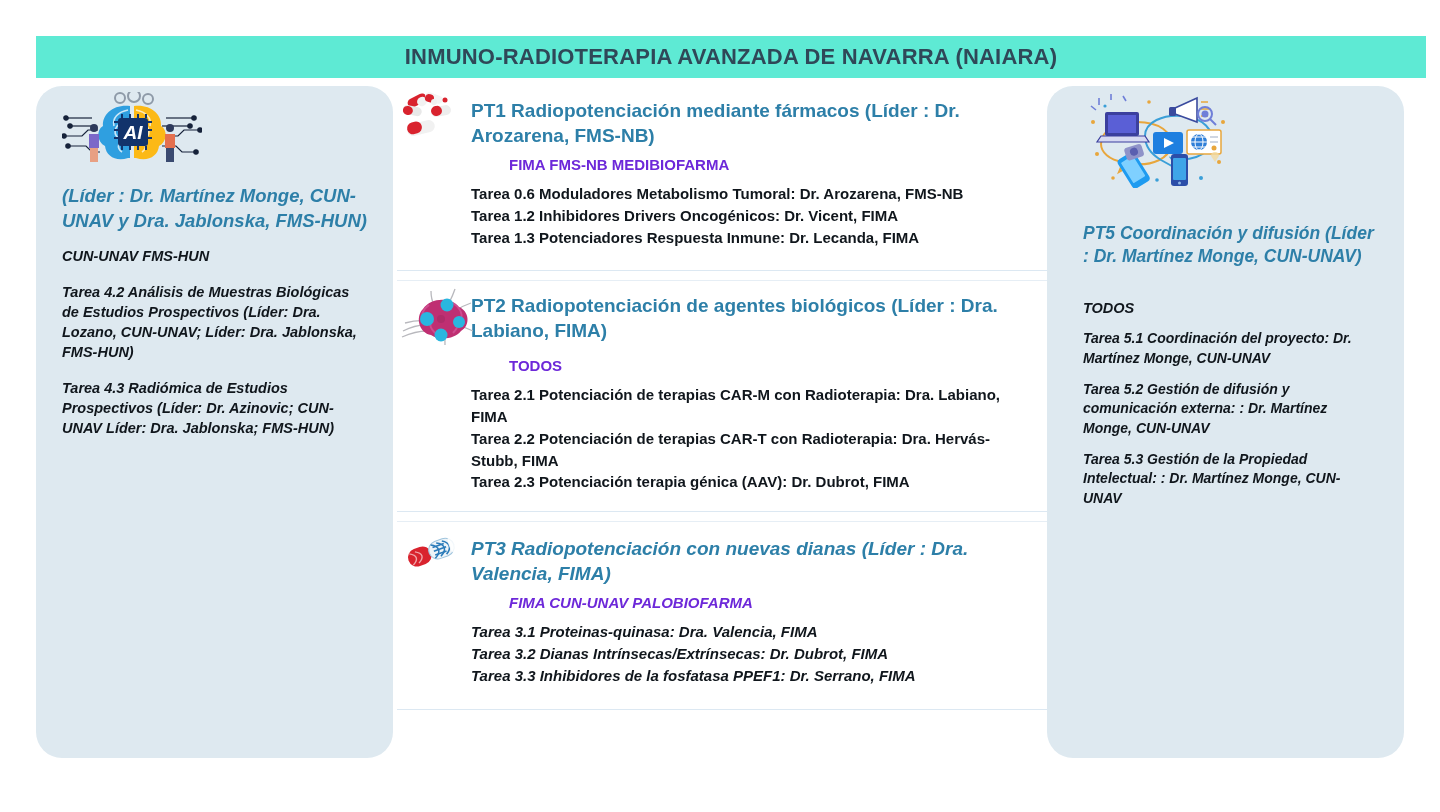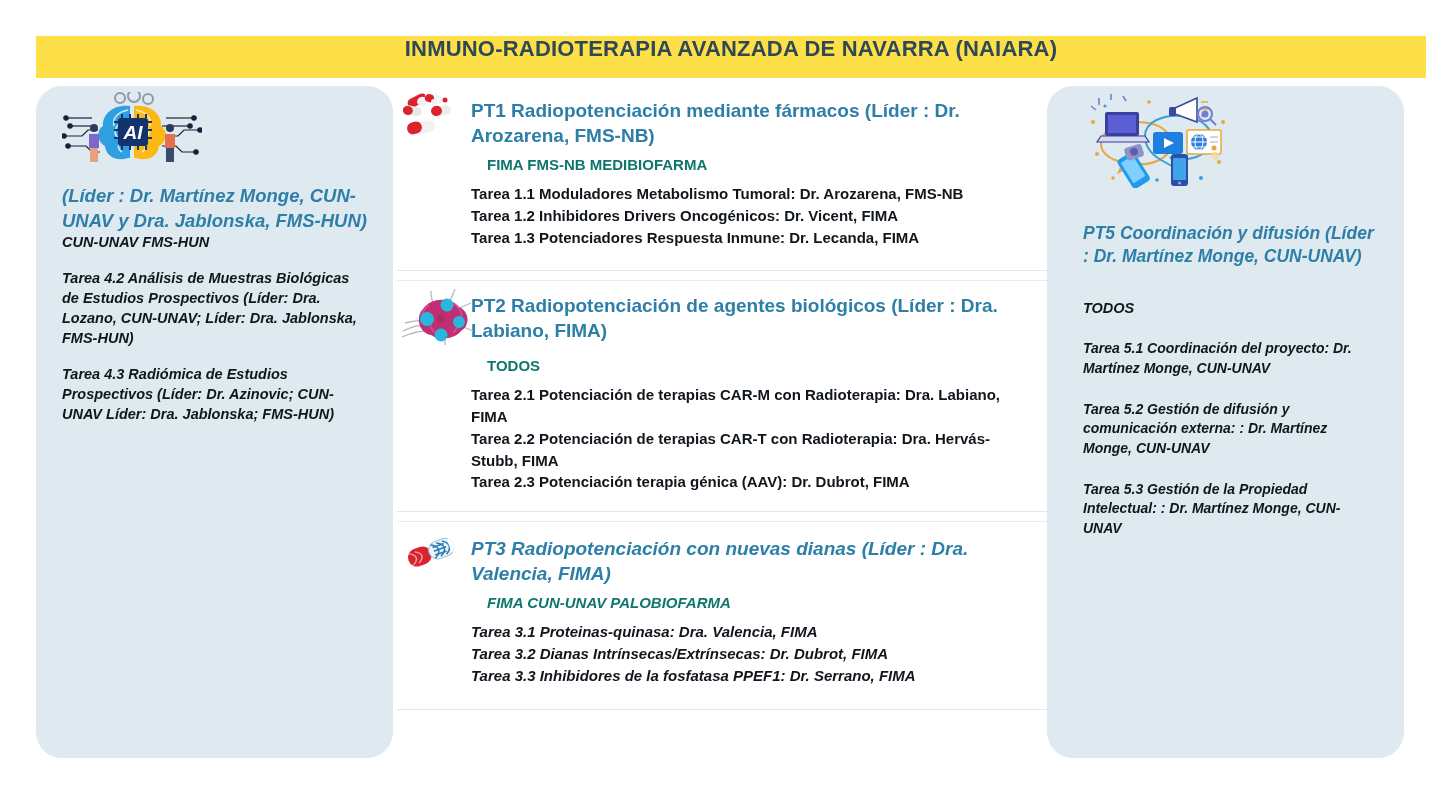--- a/index.html
+++ b/index.html
@@ -15,23 +15,23 @@
     position: relative;
   }
 
   
   #title-bar {
     position: absolute;
     left: 36px;
     top: 36px;
     width: 1390px;
     height: 42px;
-    background: #fde047;
+    background: #5eead4;
     display: flex;
-    align-items: flex-start;
+    align-items: center;
     justify-content: center;
   }
   #title-bar .title-text {
     font-size: 22px;
     font-weight: bold;
     color: #2f4858;
     letter-spacing: 0.2px;
     text-align: center;
   }
 
@@ -71,34 +71,35 @@
     line-height: 1.33;
     margin-top: 14px;
   }
   .panel-heading.sub {
     margin-top: 12px;
   }
   .panel-orgs {
     color: #10161c;
     font-weight: bold;
     font-size: 14.5px;
+    margin-top: 14px;
     line-height: 1.3;
   }
   .panel-task {
     color: #10161c;
     font-weight: bold;
     font-size: 14.5px;
     line-height: 1.38;
     margin-top: 16px;
   }
   #panel-pt5 .panel-heading { font-size: 17.5px; }
   #panel-pt5 .panel-illustration { height: 96px; }
   #panel-pt5 .heading-wrap { margin-top: 34px; }
   #panel-pt5 .panel-orgs { margin-top: 30px; }
-  #panel-pt5 .panel-task { margin-top: 22px; font-size: 14px; }
+  #panel-pt5 .panel-task { margin-top: 12px; font-size: 14px; }
 
   
   #middle-column {
     position: absolute;
     left: 357px;
     top: 0;
     width: 714px;
     height: 700px;
     background: #ffffff;
     padding-left: 0;
@@ -128,24 +129,24 @@
   }
   .pt-title {
     color: #2d7fa8;
     font-weight: bold;
     font-size: 19px;
     line-height: 1.32;
     padding-top: 6px;
     max-width: 545px;
   }
   .pt-orgs {
-    color: #0f766e;
+    color: #6d28d9;
     font-weight: bold;
     font-size: 15px;
-    margin-left: 86px;
+    margin-left: 108px;
     margin-top: 8px;
   }
   .pt-tasks {
     margin-left: 70px;
     margin-top: 10px;
   }
   .pt-task-line {
     color: #10161c;
     font-weight: bold;
     font-size: 15px;
@@ -249,21 +250,21 @@
               <rect x="6" y="30" width="15" height="12" rx="6" fill="#d9232e" transform="rotate(-14 13 36)"></rect>
               <circle cx="33" cy="10" r="3" fill="#f0f0f0"></circle>
               <circle cx="44" cy="8" r="2.5" fill="#d9232e"></circle>
             </g>
           </svg>
         </div>
         <div class="pt-title">PT1 Radiopotenciación mediante fármacos  (Líder : Dr. Arozarena, FMS-NB)</div>
       </div>
       <div class="pt-orgs">FIMA FMS-NB MEDIBIOFARMA</div>
       <div class="pt-tasks">
-        <div class="pt-task-line">Tarea 1.1 Moduladores Metabolismo Tumoral: Dr. Arozarena, FMS-NB</div>
+        <div class="pt-task-line">Tarea 0.6 Moduladores Metabolismo Tumoral: Dr. Arozarena, FMS-NB</div>
         <div class="pt-task-line">Tarea 1.2 Inhibidores Drivers Oncogénicos: Dr. Vicent, FIMA</div>
         <div class="pt-task-line">Tarea 1.3 Potenciadores Respuesta Inmune: Dr. Lecanda, FIMA</div>
       </div>
     </div>
 
     <div class="pt-divider" style="margin-top:22px;"></div>
     <div style="height:9px"></div>
     <div class="pt-divider thick"></div>
 
     <div class="pt-block" style="padding-top:6px;">

